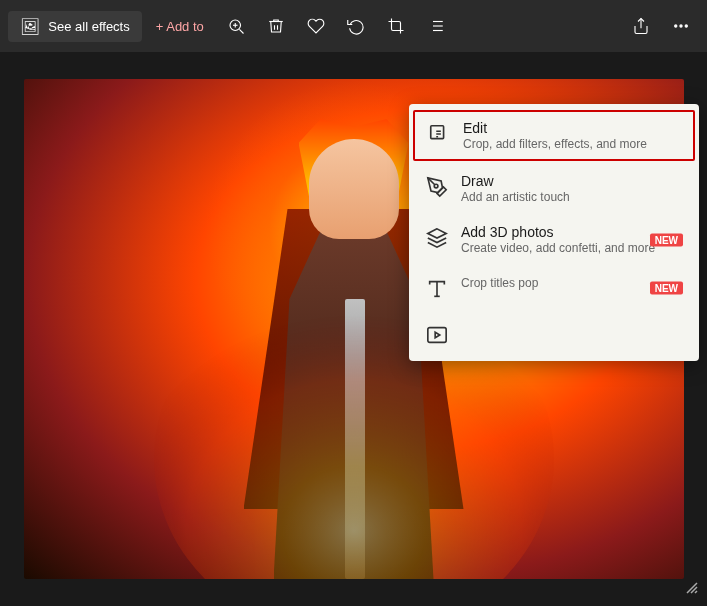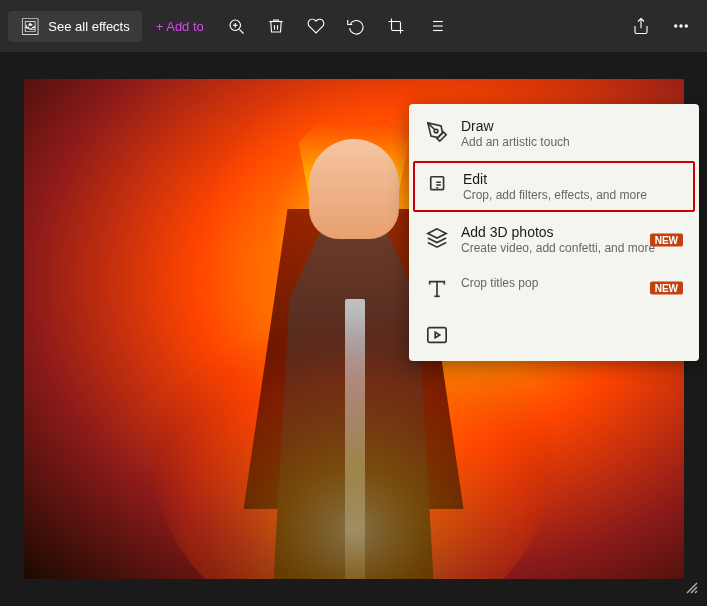--- a/index.html
+++ b/index.html
@@ -24,21 +24,21 @@
       z-index: 10;
     }
 
     .toolbar-btn {
       display: flex;
       align-items: center;
       gap: 6px;
       padding: 6px 10px;
       border-radius: 4px;
       cursor: pointer;
-      color: #d946ef;
+      color: #fca5a5;
       font-size: 13px;
       white-space: nowrap;
       border: none;
       background: transparent;
     }
 
     .see-all-btn {
       background: #3a3a3a;
       border-radius: 4px;
       padding: 6px 12px;
@@ -218,21 +218,21 @@
     }
 
     .menu-item-desc {
       font-size: 12px;
       color: #666;
       display: block;
       margin-top: 1px;
     }
 
     .menu-item-badge {
-      background: #c2410c;
+      background: #ef4444;
       color: white;
       font-size: 10px;
       font-weight: 700;
       padding: 1px 5px;
       border-radius: 2px;
       position: absolute;
       right: 16px;
       top: 50%;
       transform: translateY(-50%);
     }
@@ -359,48 +359,48 @@
             <stop offset="100%" stop-color="#8b0000" stop-opacity="0"></stop>
           </radialGradient>
         </defs>
         <ellipse cx="330" cy="380" rx="200" ry="180" fill="url(#fireGrad)"></ellipse>
       </svg>
     </div>
   </div>
 
   <div class="dropdown-menu">
 
+    <div class="menu-item active">
+      <div class="menu-item-icon">
+        <svg width="22" height="22" viewBox="0 0 24 24" fill="none" stroke="#333" stroke-width="1.8">
+          <rect x="3" y="3" width="14" height="14" rx="1"></rect>
+          <path d="M9 9h5M9 12h5M9 15h2"></path>
+        </svg>
+      </div>
+      <div class="menu-item-text">
+        <span class="menu-item-title">Edit</span>
+        <span class="menu-item-desc">Crop, add filters, effects, and more</span>
+      </div>
+    </div>
+
     <div class="menu-item">
       <div class="menu-item-icon">
         <svg width="22" height="22" viewBox="0 0 24 24" fill="none" stroke="#333" stroke-width="1.8">
           <path d="M12 19l7-7 3 3-7 7-3-3z"></path>
             <path d="M18 13l-1.5-7.5L2 2l3.5 14.5L13 18l5-5z"></path>
           <path d="M2 2l7.586 7.586"></path>
             <circle cx="11" cy="11" r="2"></circle>
         </svg>
       </div>
       <div class="menu-item-text">
         <span class="menu-item-title">Draw</span>
         <span class="menu-item-desc">Add an artistic touch</span>
       </div>
     </div>
 
-    <div class="menu-item active">
-      <div class="menu-item-icon">
-        <svg width="22" height="22" viewBox="0 0 24 24" fill="none" stroke="#333" stroke-width="1.8">
-          <rect x="3" y="3" width="14" height="14" rx="1"></rect>
-          <path d="M9 9h5M9 12h5M9 15h2"></path>
-        </svg>
-      </div>
-      <div class="menu-item-text">
-        <span class="menu-item-title">Edit</span>
-        <span class="menu-item-desc">Crop, add filters, effects, and more</span>
-      </div>
-    </div>
-
     <div class="menu-item">
       <div class="menu-item-icon">
         <svg width="22" height="22" viewBox="0 0 24 24" fill="none" stroke="#333" stroke-width="1.8">
           <path d="M12 2L2 7l10 5 10-5-10-5z"></path>
             <path d="M2 17l10 5 10-5"></path>
           <path d="M2 12l10 5 10-5"></path>
         </svg>
       </div>
       <div class="menu-item-text">
         <span class="menu-item-title">Add 3D photos</span>

